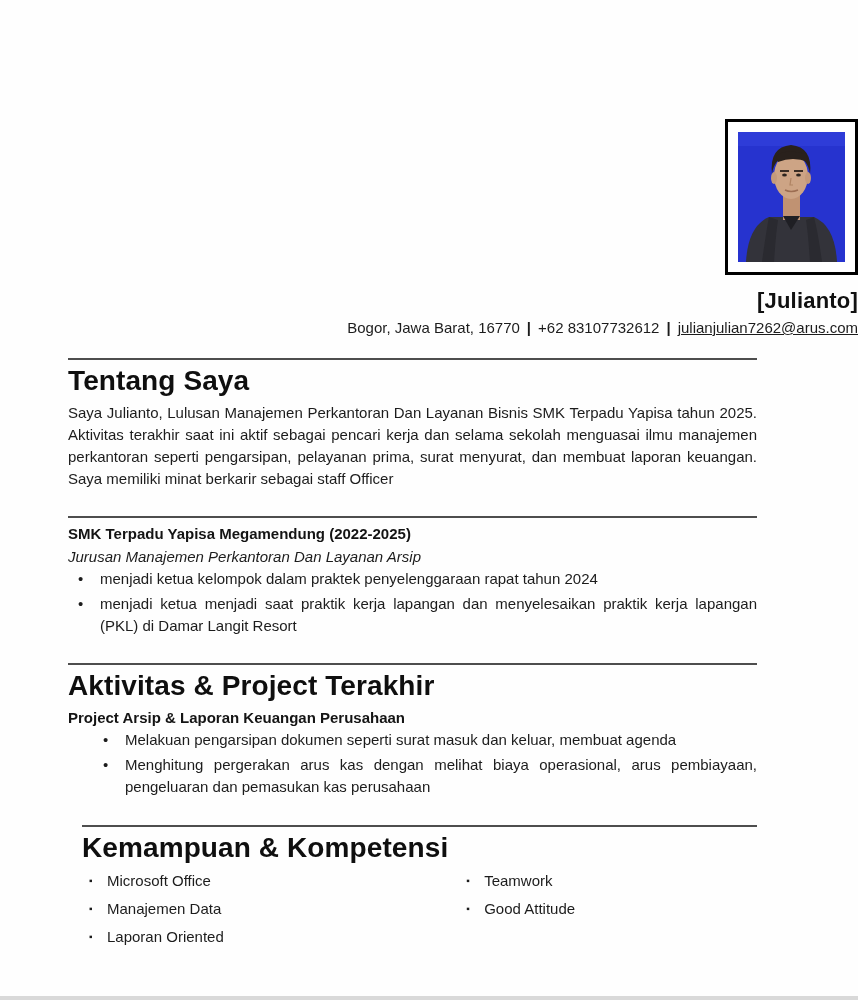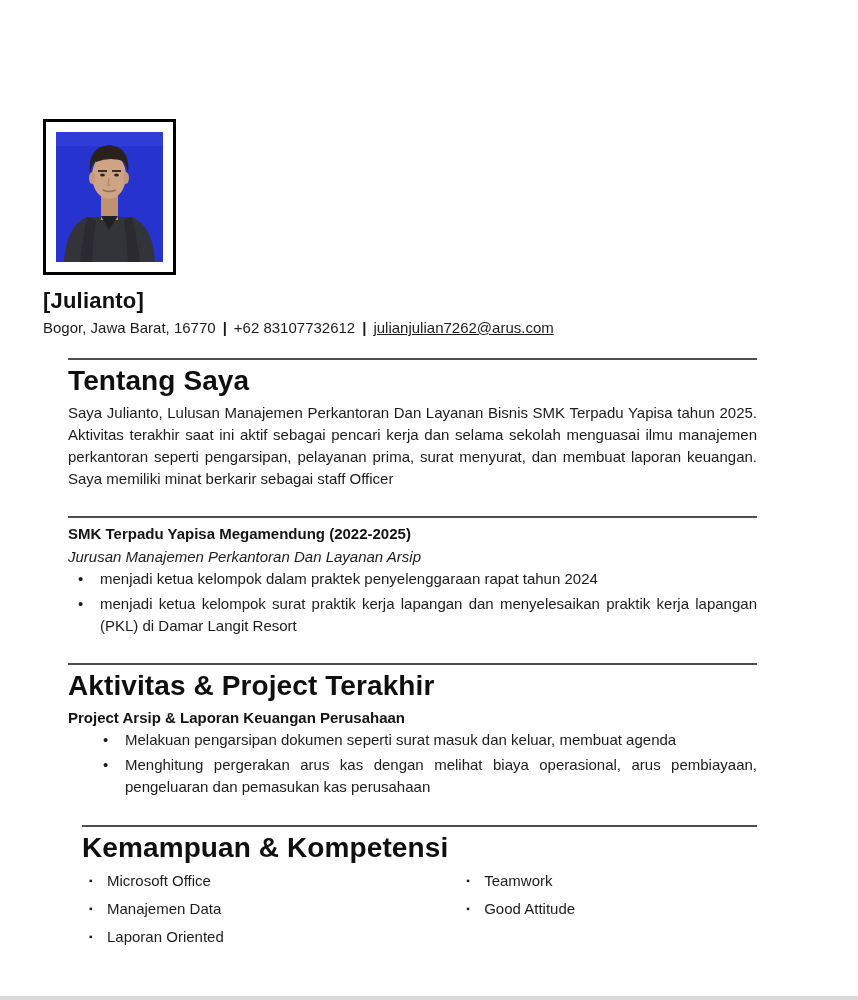--- a/index.html
+++ b/index.html
@@ -7,21 +7,21 @@
   body {
     height: 1000px;
     position: relative;
     font-family: "Liberation Sans", sans-serif;
     color: #1c1c1c;
     overflow: hidden;
   }
   .page { position: relative; width: 858px; height: 1000px; background: #fefefe; }
 
   
-  .header { text-align: left; padding-top: 119px; margin-left: 43px; }
+  .header { text-align: right; padding-top: 119px; margin-left: 43px; }
   .photo-frame {
     display: inline-block;
     border: 3px solid #000000;
     background: #ffffff;
     padding: 10px;
     line-height: 0;
   }
   .photo-frame svg { width: 107px; height: 130px; display: block; }
   .person-name {
     margin-top: 9px;
@@ -141,21 +141,21 @@
     <div class="section sec-edu">
       <div class="sub-bold">SMK Terpadu Yapisa Megamendung (2022-2025)</div>
       <div class="sub-italic">Jurusan Manajemen Perkantoran Dan Layanan Arsip</div>
       <div class="edu-bullets">
         <div class="bullet-row">
           <span class="bullet-glyph">•</span>
           <span class="bullet-text">menjadi ketua kelompok dalam praktek penyelenggaraan rapat tahun 2024</span>
         </div>
         <div class="bullet-row">
           <span class="bullet-glyph">•</span>
-          <span class="bullet-text">menjadi ketua kelompok surat praktik kerja lapangan dan menyelesaikan praktik kerja lapangan (PKL) di Damar Langit Resort</span>
+          <span class="bullet-text">menjadi ketua menjadi saat praktik kerja lapangan dan menyelesaikan praktik kerja lapangan (PKL) di Damar Langit Resort</span>
         </div>
       </div>
     </div>
 
     <div class="section sec-act">
       <div class="section-title">Aktivitas &amp; Project Terakhir</div>
       <div class="sub-bold">Project Arsip &amp; Laporan Keuangan Perusahaan</div>
       <div class="act-bullets">
         <div class="bullet-row">
           <span class="bullet-glyph">•</span>

